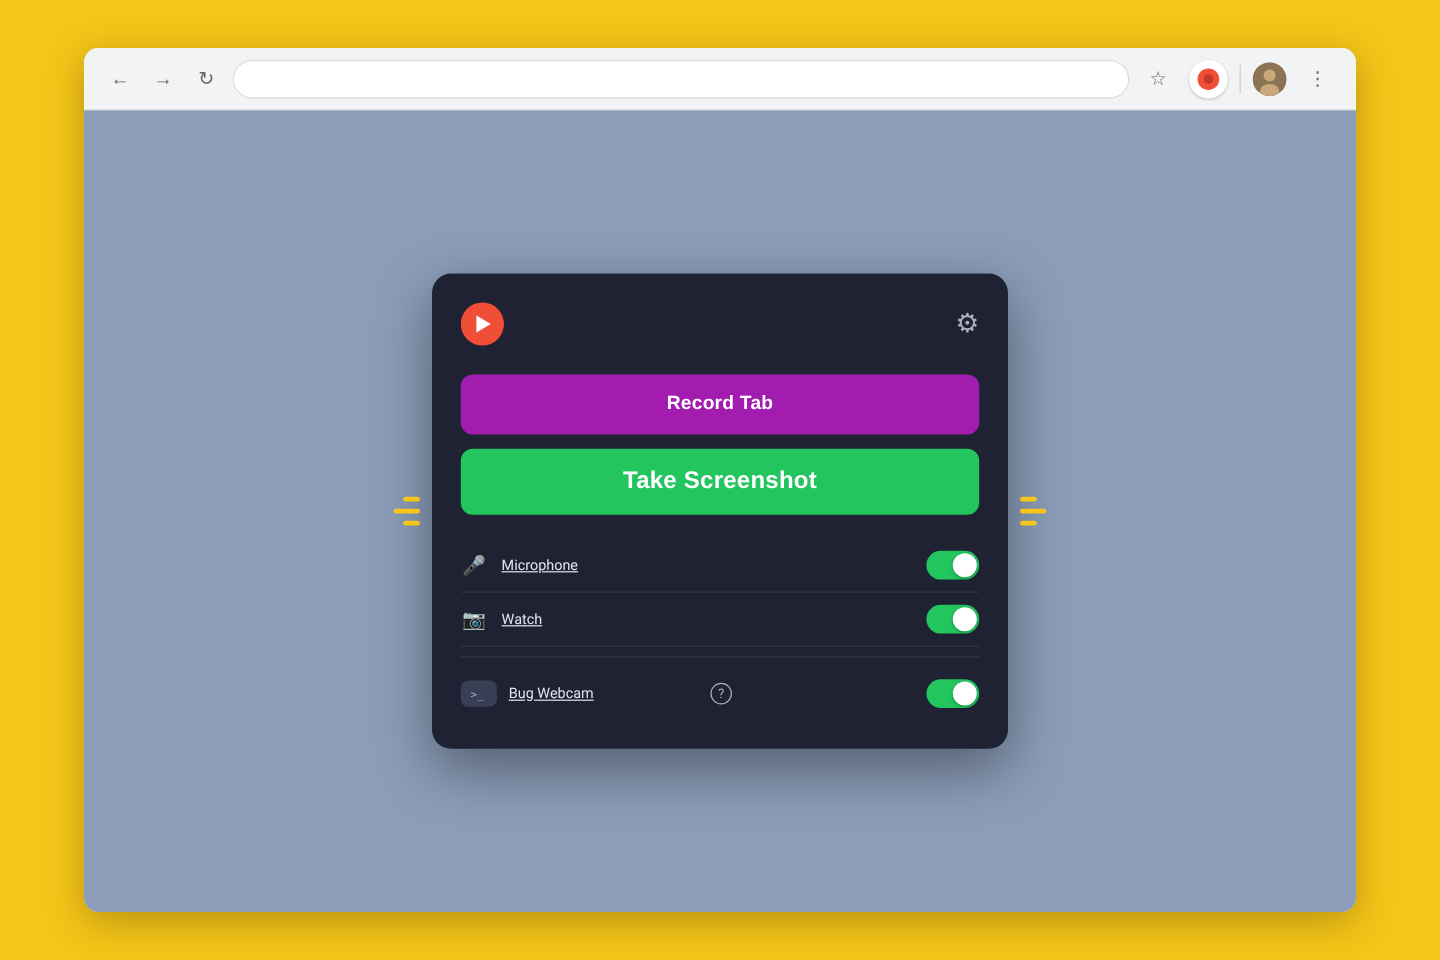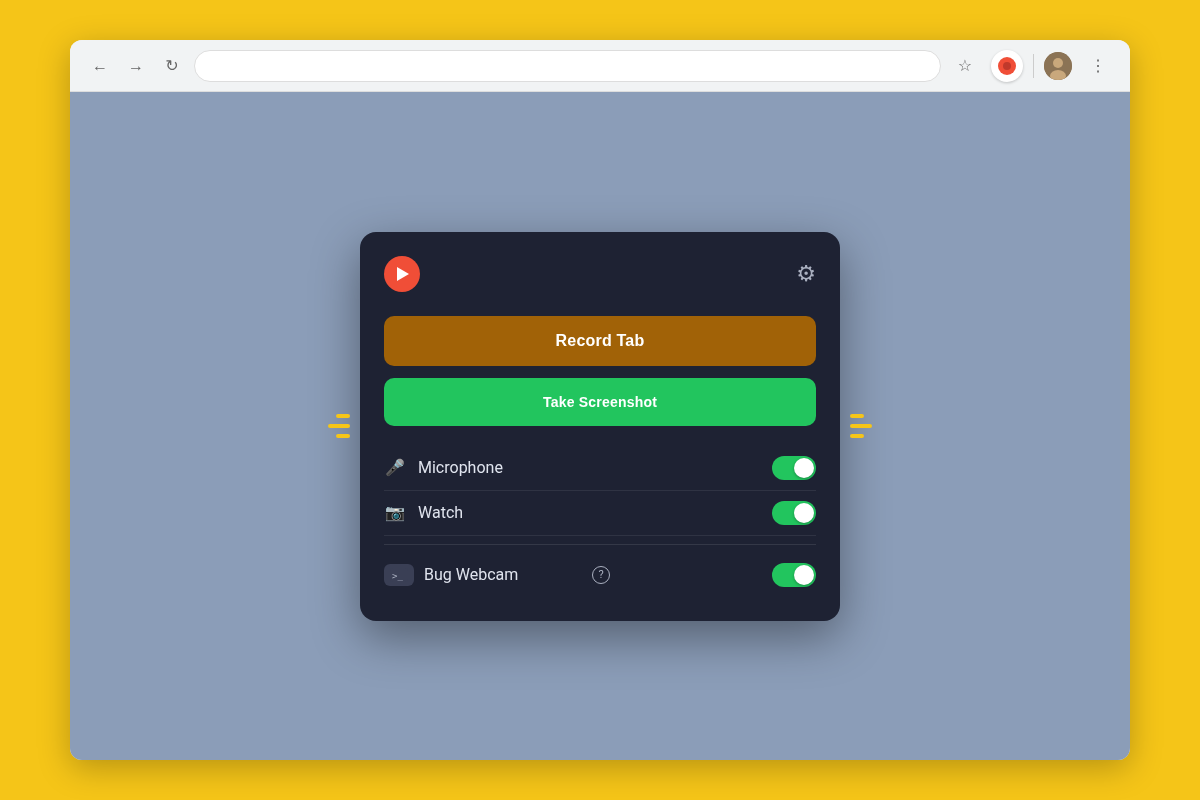--- a/index.html
+++ b/index.html
@@ -201,39 +201,39 @@
 
     
     .record-buttons-row {
       display: flex;
       gap: 8px;
       margin-bottom: 12px;
     }
 
     .btn-record {
       flex: 1;
-      background: #a16207;
+      background: #a21caf;
       border: none;
       border-radius: 10px;
       padding: 16px 12px;
       color: white;
       font-size: 16px;
       font-weight: 600;
       cursor: pointer;
       letter-spacing: 0.2px;
     }
 
     .btn-screenshot {
       width: 100%;
       background: #22C55E;
       border: none;
       border-radius: 10px;
       padding: 16px 12px;
       color: white;
-      font-size: 14px;
+      font-size: 20px;
       font-weight: 600;
       cursor: pointer;
       margin-bottom: 20px;
       letter-spacing: 0.2px;
     }
 
     
     .toggle-row {
       display: flex;
       align-items: center;
@@ -249,21 +249,22 @@
       color: #AAB0C0;
       font-size: 16px;
       margin-right: 12px;
       width: 22px;
       text-align: center;
     }
 
     .toggle-label {
       flex: 1;
       color: #E0E4EE;
-      font-size: 16px;
+      font-size: 12px;
+      text-decoration: underline;
     }
 
     .toggle-help {
       color: #AAB0C0;
       font-size: 14px;
       margin-left: 6px;
       cursor: pointer;
       border: 1.5px solid #AAB0C0;
       border-radius: 50%;
       width: 18px;

